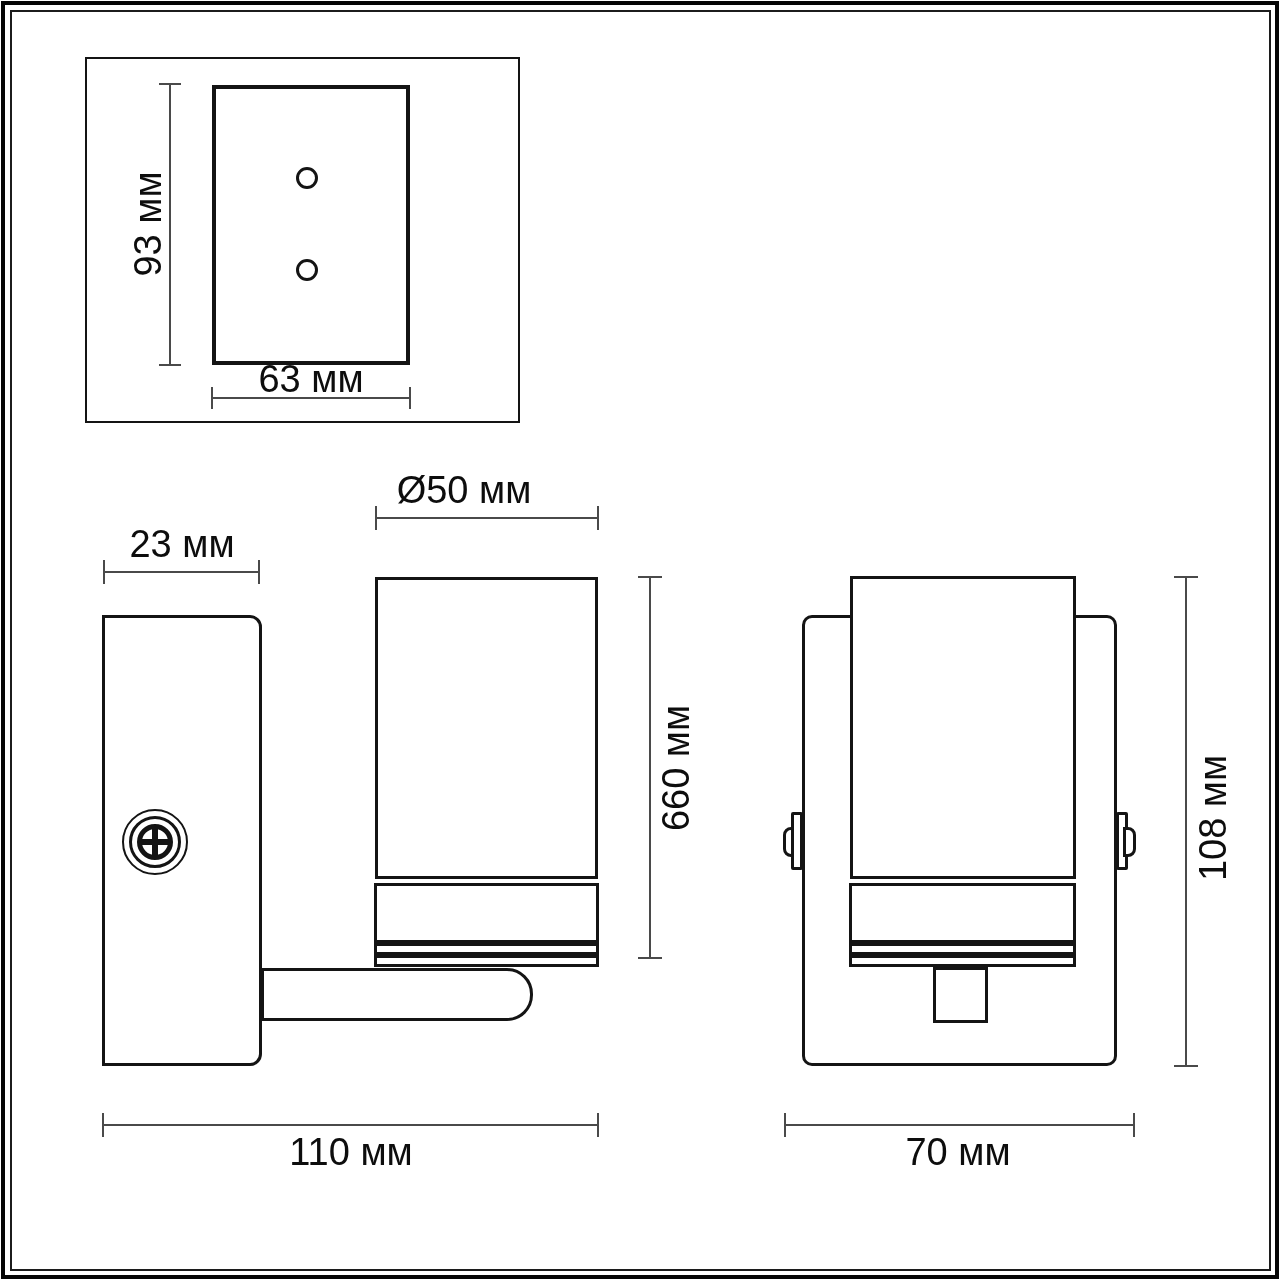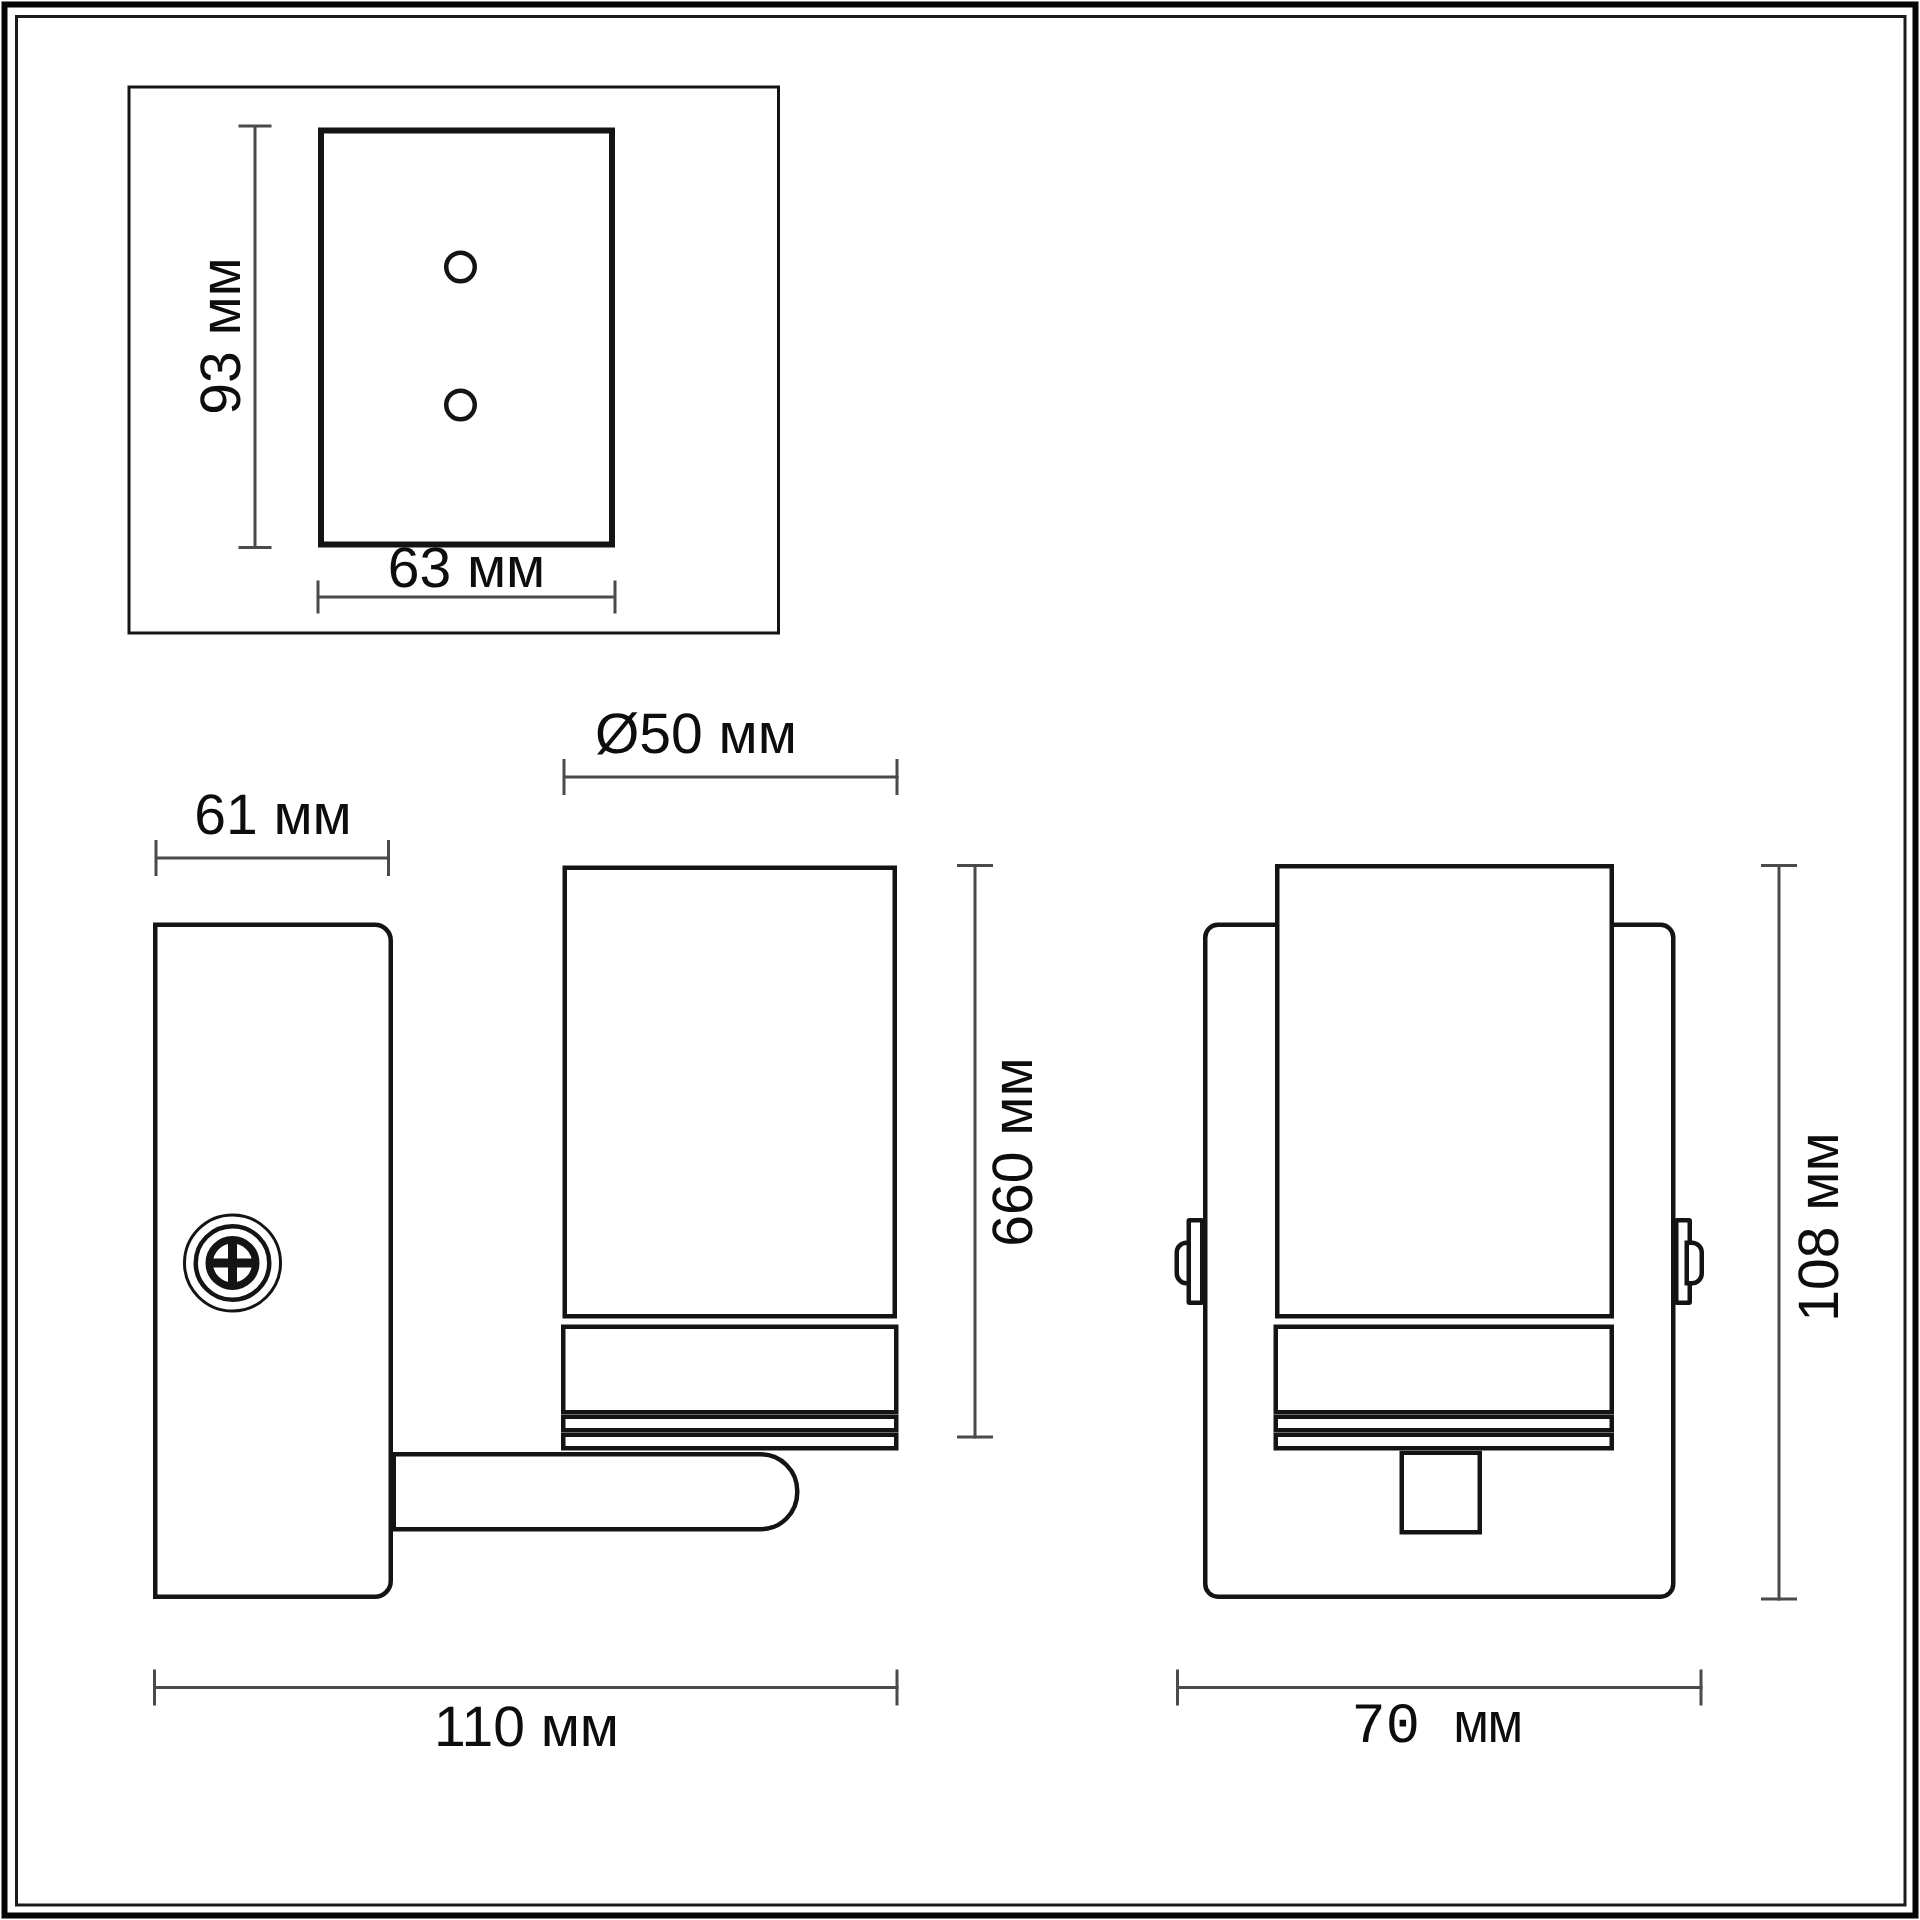--- a/index.html
+++ b/index.html
@@ -40,21 +40,21 @@
   <div class="dim-label rot" style="left:148px;top:224px;">93 мм</div>
 
   <div class="dline" style="left:212px;top:397px;width:198px;height:2px;"></div>
   <div class="dline" style="left:211px;top:387px;width:2px;height:22px;"></div>
   <div class="dline" style="left:409px;top:387px;width:2px;height:22px;"></div>
   <div class="dim-label" style="left:311px;top:379px;">63 мм</div>
 
   <div class="dline" style="left:104px;top:571px;width:156px;height:2px;"></div>
   <div class="dline" style="left:103px;top:560px;width:2px;height:24px;"></div>
   <div class="dline" style="left:258px;top:560px;width:2px;height:24px;"></div>
-  <div class="dim-label" style="left:182px;top:544px;">61 мм</div>
+  <div class="dim-label" style="left:182px;top:544px;">23 мм</div>
 
   <div class="dline" style="left:376px;top:517px;width:223px;height:2px;"></div>
   <div class="dline" style="left:375px;top:506px;width:2px;height:24px;"></div>
   <div class="dline" style="left:597px;top:506px;width:2px;height:24px;"></div>
   <div class="dim-label" style="left:464px;top:490px;">Ø50 мм</div>
 
   <div class="shape" style="left:102px;top:615px;width:160px;height:451px;border-radius:0 12px 12px 0;"></div>
 
   <div class="shape circle" style="left:122px;top:809px;width:66px;height:66px;border-width:2.5px;"></div>
   <div class="shape circle" style="left:129px;top:816px;width:52px;height:52px;border-width:3.5px;"></div>
@@ -94,15 +94,15 @@
   <div class="shape" style="left:933px;top:967px;width:55px;height:56px;border-width:3.5px;"></div>
 
   <div class="dline" style="left:1185px;top:577px;width:2px;height:490px;"></div>
   <div class="dline" style="left:1174px;top:576px;width:24px;height:2px;"></div>
   <div class="dline" style="left:1174px;top:1065px;width:24px;height:2px;"></div>
   <div class="dim-label rot" style="left:1213px;top:818px;">108 мм</div>
 
   <div class="dline" style="left:785px;top:1124px;width:350px;height:2px;"></div>
   <div class="dline" style="left:784px;top:1113px;width:2px;height:24px;"></div>
   <div class="dline" style="left:1133px;top:1113px;width:2px;height:24px;"></div>
-  <div class="dim-label" style="left:958px;top:1152px;font-family:Liberation Mono, monospace;">70 мм</div>
+  <div class="dim-label" style="left:958px;top:1152px;">70 мм</div>
 
 </div>
 
 </body></html>

